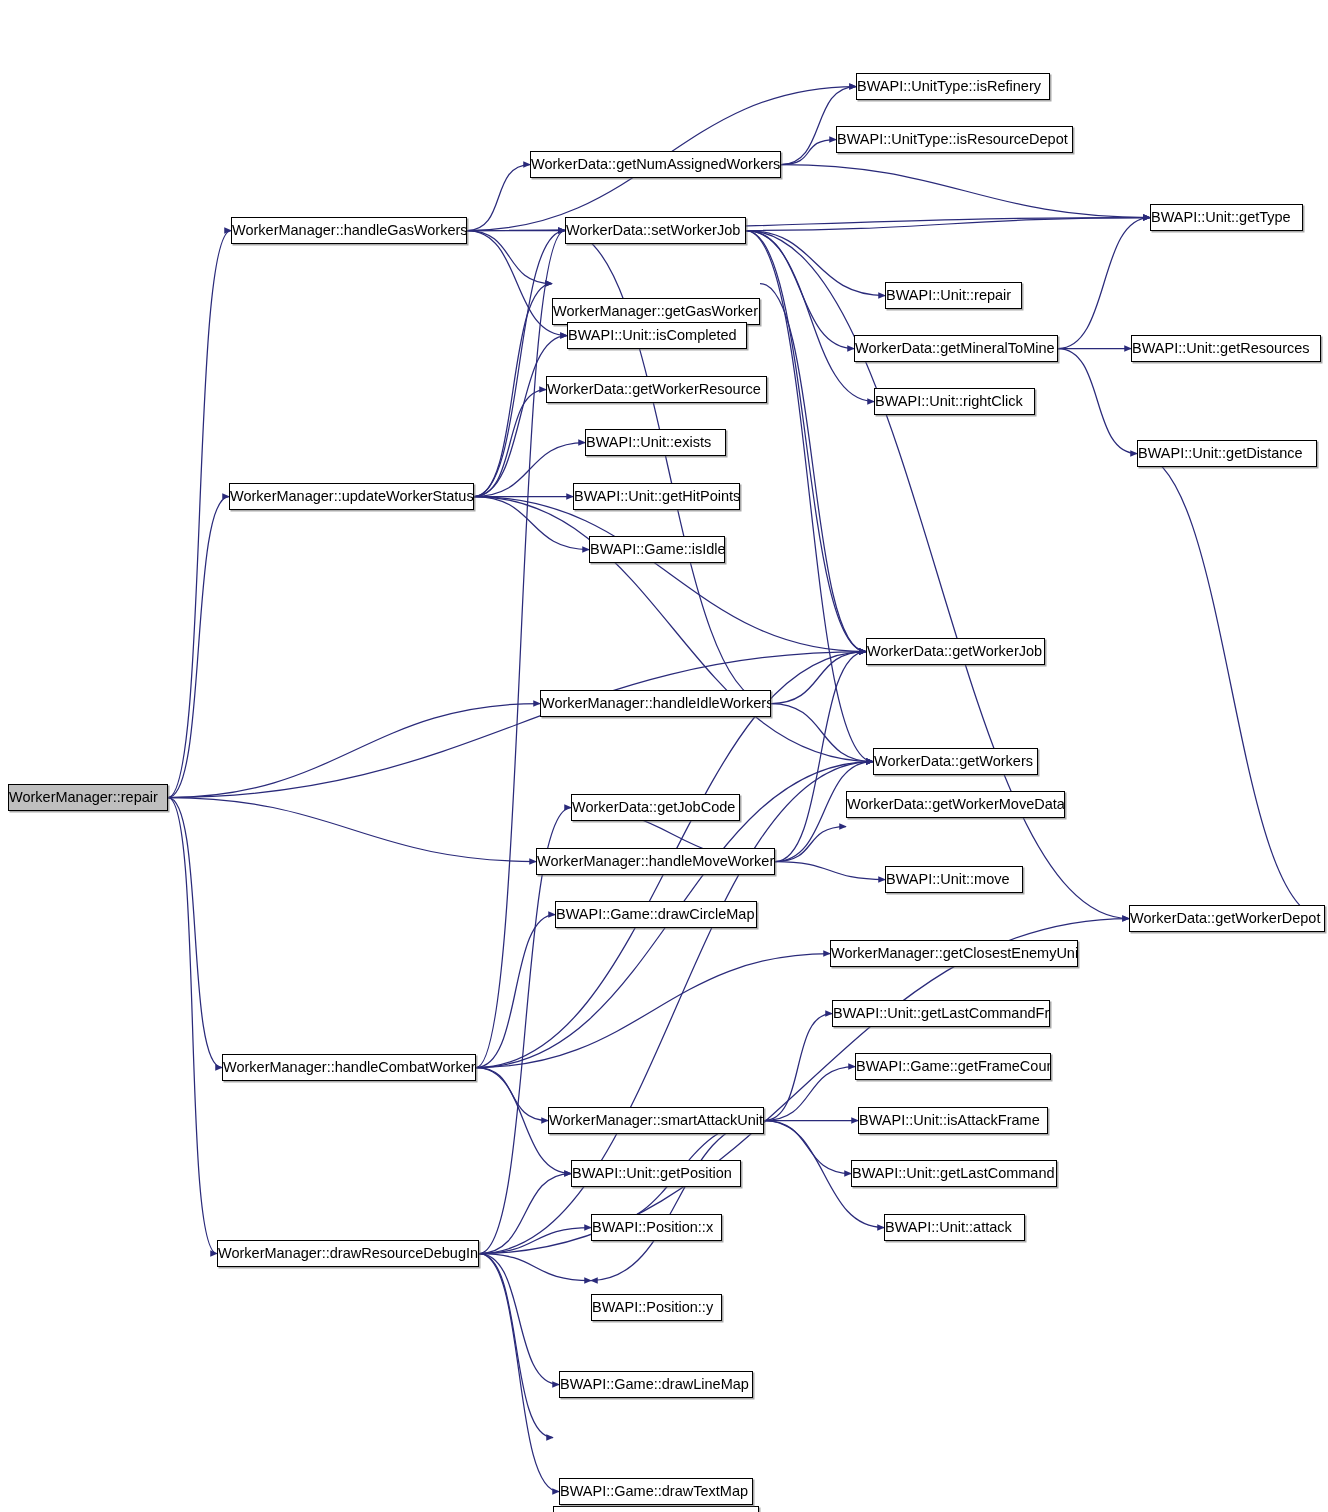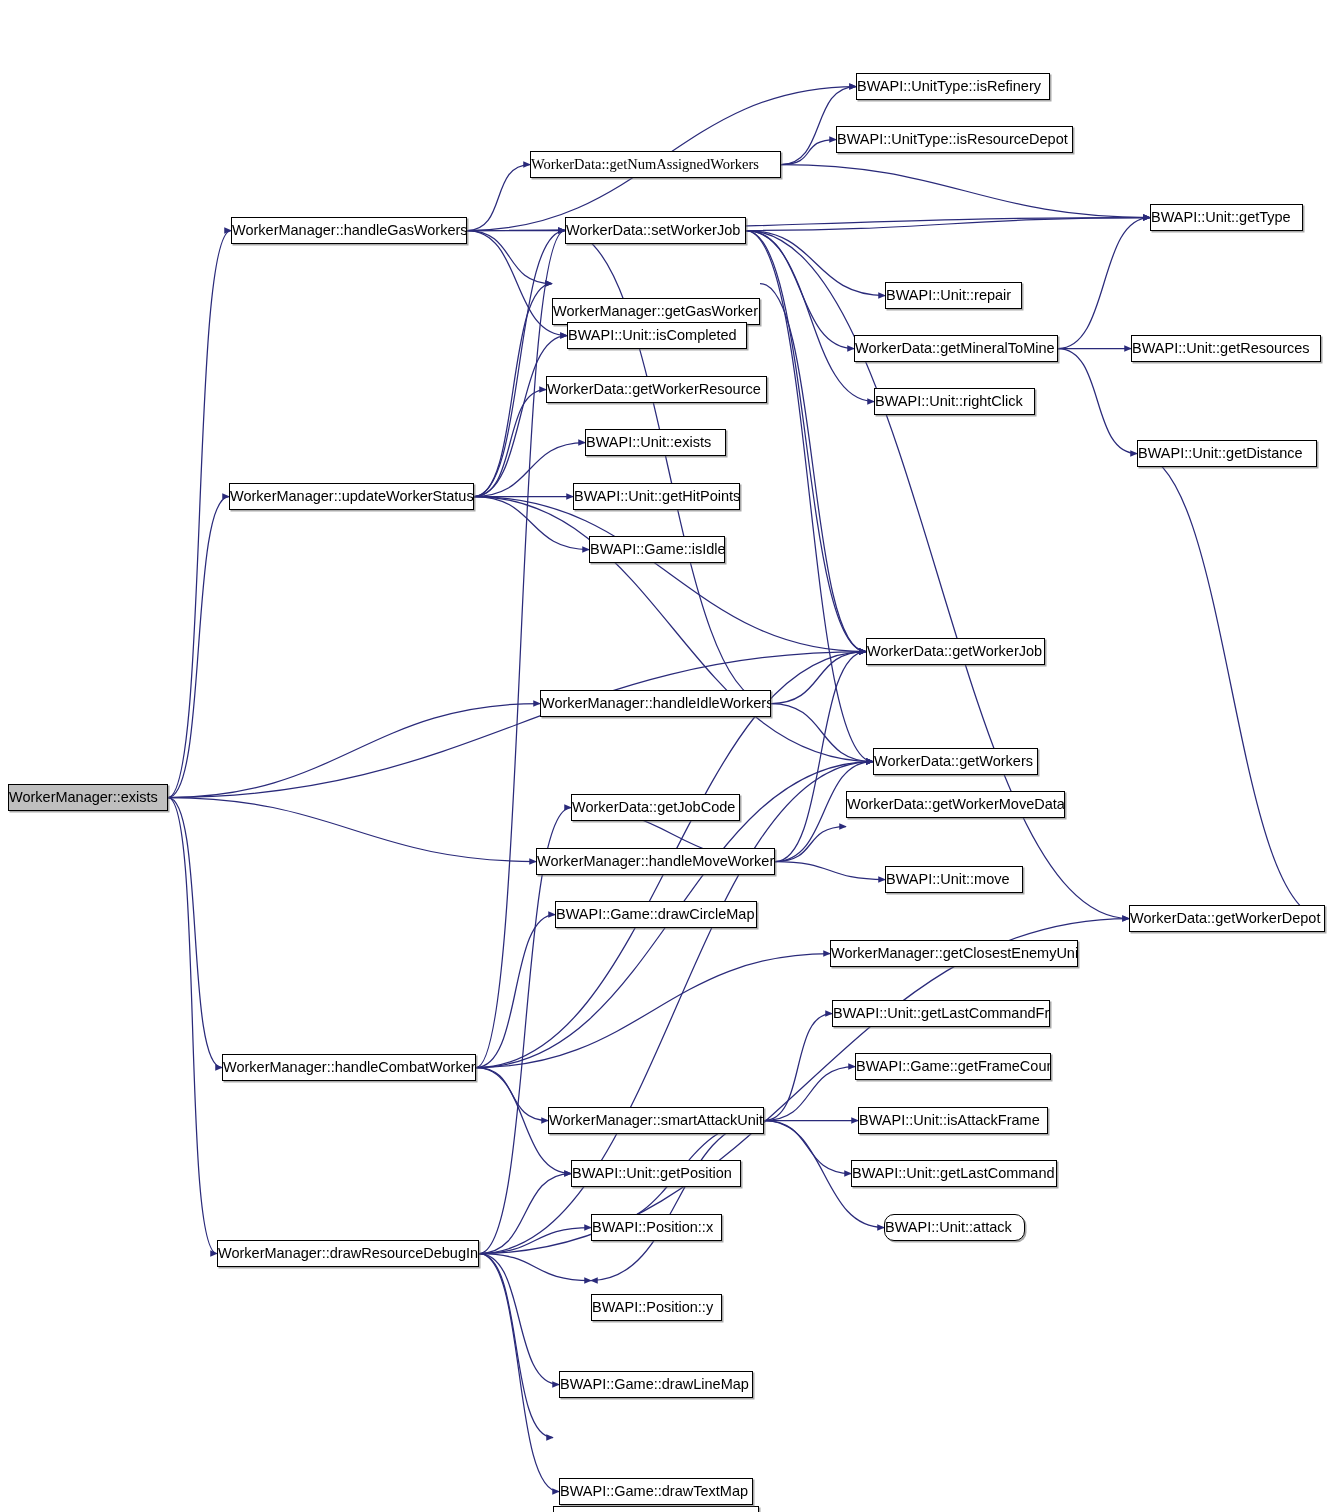--- a/index.html
+++ b/index.html
@@ -102,26 +102,26 @@
         <path d="M 479 1253.5 C 526.6 1253.5 511.4 1384.5 559 1384.5" marker-end="url(#arrow)"></path>
         <path d="M 479 1253.5 C 524.08 1253.5 507.92 1437.5 553 1437.5" marker-end="url(#arrow)"></path>
         <path d="M 479 1253.5 C 526.6 1253.5 511.4 1491.5 559 1491.5" marker-end="url(#arrow)"></path>
         <path d="M 479 1253.5 C 766 1253.5 842 918.5 1129 918.5" marker-end="url(#arrow)"></path>
         <path d="M 764 1120.5 C 677.34 1120.5 677.66 1227.5 591 1227.5" marker-end="url(#arrow)"></path>
         <path d="M 764 1120.5 C 677.34 1120.5 677.66 1280.5 591 1280.5" marker-end="url(#arrow)"></path>
         <path d="M 1325 918.5 C 1232.04 918.5 1229.96 453.5 1137 453.5" marker-end="url(#arrow)"></path>
       </g>
   </svg>
   <div id="nodes">
-      <div class="node root" style="left: 8px; top: 784px; width: 160px;">WorkerManager::exists</div>
+      <div class="node root" style="left: 8px; top: 784px; width: 160px;">WorkerManager::repair</div>
       <div class="node" style="left: 231px; top: 217px; width: 236px;">WorkerManager::handleGasWorkers</div>
       <div class="node" style="left: 229px; top: 483px; width: 245px;">WorkerManager::updateWorkerStatus</div>
       <div class="node" style="left: 222px; top: 1054px; width: 254px;">WorkerManager::handleCombatWorkers</div>
       <div class="node" style="left: 217px; top: 1240px; width: 262px;">WorkerManager::drawResourceDebugInfo</div>
-      <div class="node" style="left: 530px; top: 151px; width: 251px; font-family: Liberation Serif, serif;">WorkerData::getNumAssignedWorkers</div>
+      <div class="node" style="left: 530px; top: 151px; width: 251px;">WorkerData::getNumAssignedWorkers</div>
       <div class="node" style="left: 565px; top: 217px; width: 181px;">WorkerData::setWorkerJob</div>
       <div class="node" style="left: 552px; top: 270px; width: 208px; margin-top: 28px;">WorkerManager::getGasWorker</div>
       <div class="node" style="left: 567px; top: 322px; width: 180px;">BWAPI::Unit::isCompleted</div>
       <div class="node" style="left: 546px; top: 376px; width: 221px;">WorkerData::getWorkerResource</div>
       <div class="node" style="left: 585px; top: 429px; width: 141px;">BWAPI::Unit::exists</div>
       <div class="node" style="left: 573px; top: 483px; width: 167px;">BWAPI::Unit::getHitPoints</div>
       <div class="node" style="left: 589px; top: 536px; width: 136px;">BWAPI::Game::isIdle</div>
       <div class="node" style="left: 540px; top: 690px; width: 231px;">WorkerManager::handleIdleWorkers</div>
       <div class="node" style="left: 571px; top: 794px; width: 169px;">WorkerData::getJobCode</div>
       <div class="node" style="left: 536px; top: 848px; width: 239px;">WorkerManager::handleMoveWorkers</div>
@@ -140,19 +140,19 @@
       <div class="node" style="left: 874px; top: 388px; width: 161px;">BWAPI::Unit::rightClick</div>
       <div class="node" style="left: 866px; top: 638px; width: 179px;">WorkerData::getWorkerJob</div>
       <div class="node" style="left: 873px; top: 748px; width: 165px;">WorkerData::getWorkers</div>
       <div class="node" style="left: 846px; top: 791px; width: 219px;">WorkerData::getWorkerMoveData</div>
       <div class="node" style="left: 885px; top: 866px; width: 138px;">BWAPI::Unit::move</div>
       <div class="node" style="left: 830px; top: 940px; width: 248px;">WorkerManager::getClosestEnemyUnit</div>
       <div class="node" style="left: 832px; top: 1000px; width: 218px;">BWAPI::Unit::getLastCommandFrame</div>
       <div class="node" style="left: 855px; top: 1053px; width: 196px;">BWAPI::Game::getFrameCount</div>
       <div class="node" style="left: 858px; top: 1107px; width: 190px;">BWAPI::Unit::isAttackFrame</div>
       <div class="node" style="left: 851px; top: 1160px; width: 206px;">BWAPI::Unit::getLastCommand</div>
-      <div class="node" style="left: 884px; top: 1214px; width: 141px; border-radius: 10px;">BWAPI::Unit::attack</div>
+      <div class="node" style="left: 884px; top: 1214px; width: 141px;">BWAPI::Unit::attack</div>
       <div class="node" style="left: 1150px; top: 204px; width: 153px;">BWAPI::Unit::getType</div>
       <div class="node" style="left: 1131px; top: 335px; width: 190px;">BWAPI::Unit::getResources</div>
       <div class="node" style="left: 1137px; top: 440px; width: 180px;">BWAPI::Unit::getDistance</div>
       <div class="node" style="left: 1129px; top: 905px; width: 196px;">WorkerData::getWorkerDepot</div>
     </div>
 </div>
 
 </body></html>

